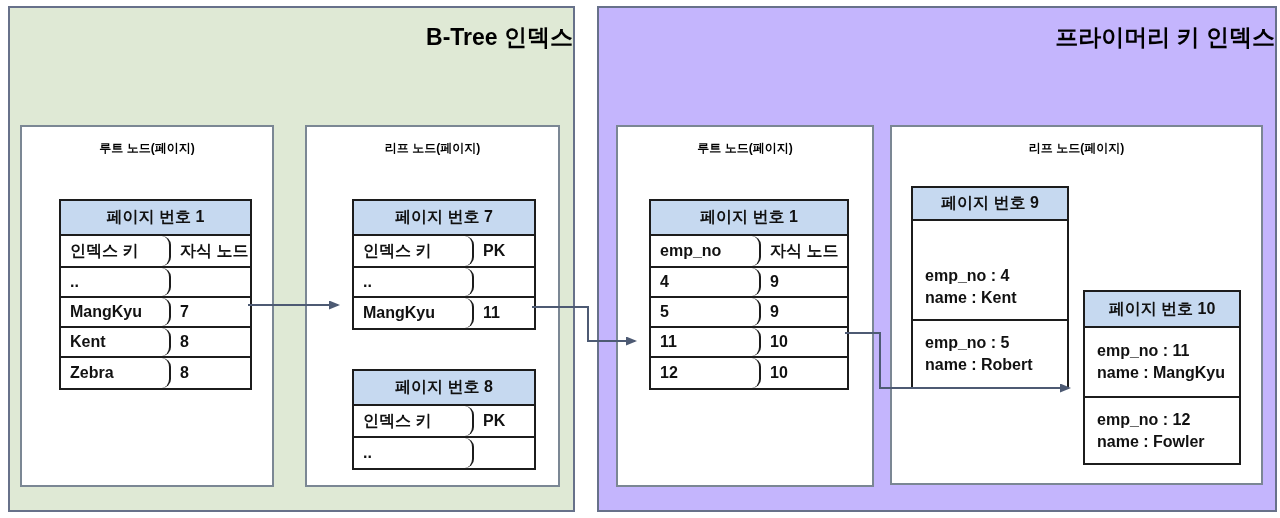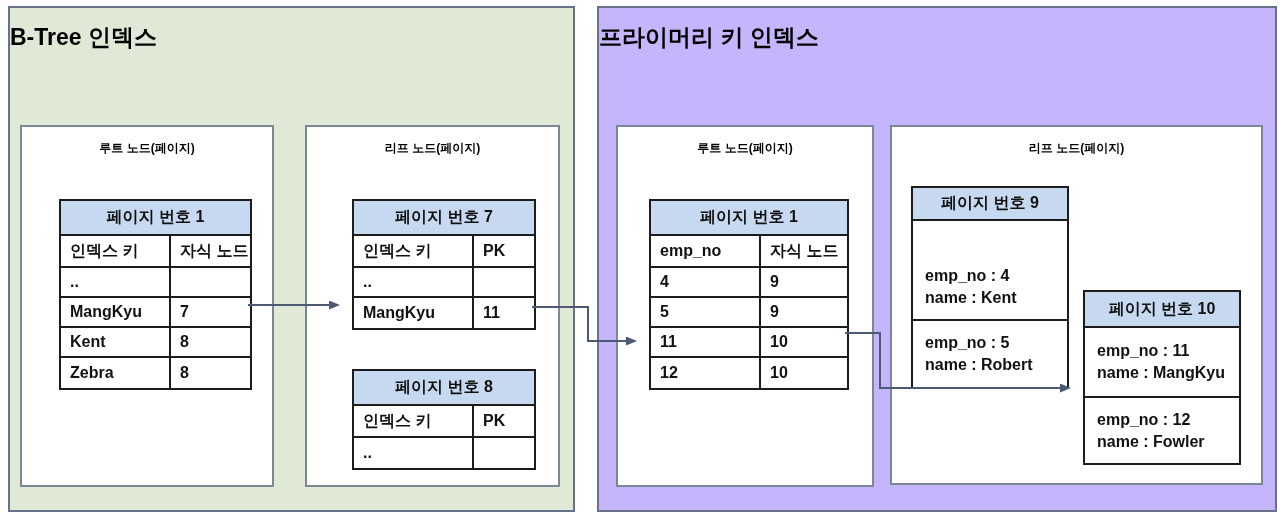--- a/index.html
+++ b/index.html
@@ -18,21 +18,21 @@
   }
   .panel {
     position: absolute;
     border: 2px solid #67718a;
   }
   .panel.green { left: 8px;   top: 6px; width: 567px; height: 506px; background: #dfe9d5; }
   .panel.peach { left: 597px; top: 6px; width: 680px; height: 506px; background: #c4b5fd; }
   .panel-title {
     position: absolute;
     top: 14px; left: 0; width: 100%;
-    text-align: left;
+    text-align: right;
     font-size: 23px;
     font-weight: 700;
     color: #000;
   }
   .node-box {
     position: absolute;
     background: #ffffff;
     border: 2px solid #7b8794;
   }
   .box-title {
@@ -65,20 +65,21 @@
     border-bottom: 2px solid #1c1c1c;
   }
   .trow:last-child { border-bottom: none; }
   .cols-a { grid-template-columns: 110px 1fr; }
   .cols-b { grid-template-columns: 120px 1fr; }
   .cell {
     display: flex; align-items: center;
     padding-left: 9px;
     font-size: 16px;
     overflow: hidden;
+    border-radius: 9px;
   }
   .cell.b-r { border-right: 2px solid #1c1c1c; }
   .record {
     border-bottom: 2px solid #1c1c1c;
     display: flex; flex-direction: column; justify-content: center;
     padding-left: 12px;
     font-size: 16px;
     line-height: 1.35;
   }
   .record:last-child { border-bottom: none; }

